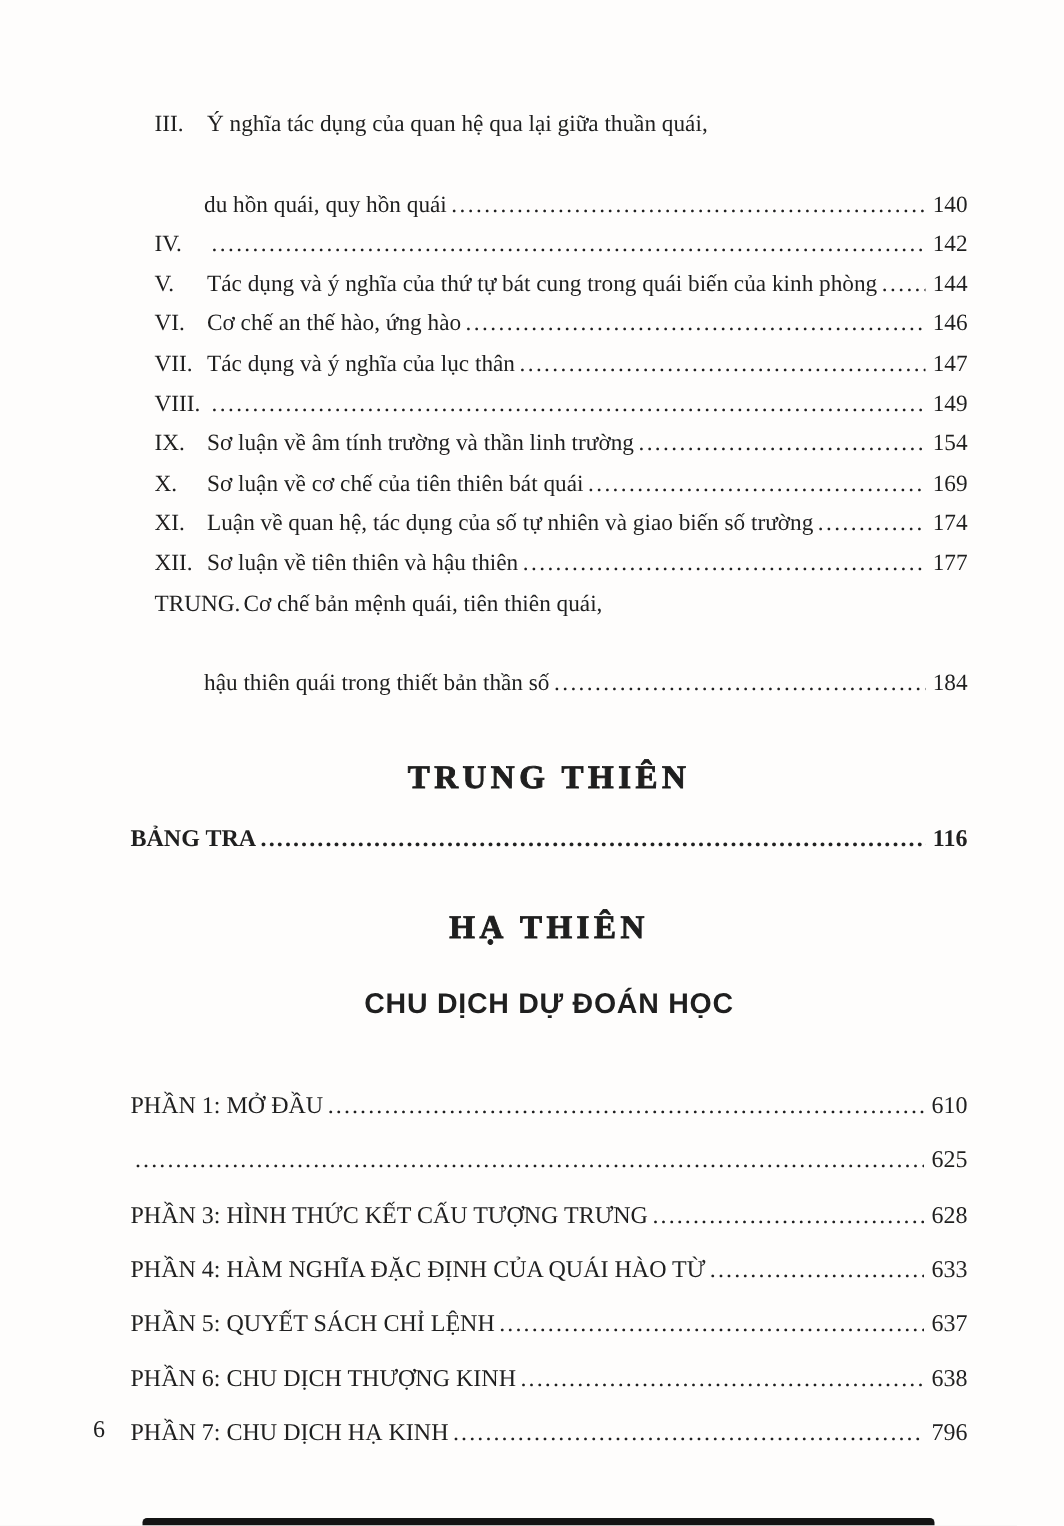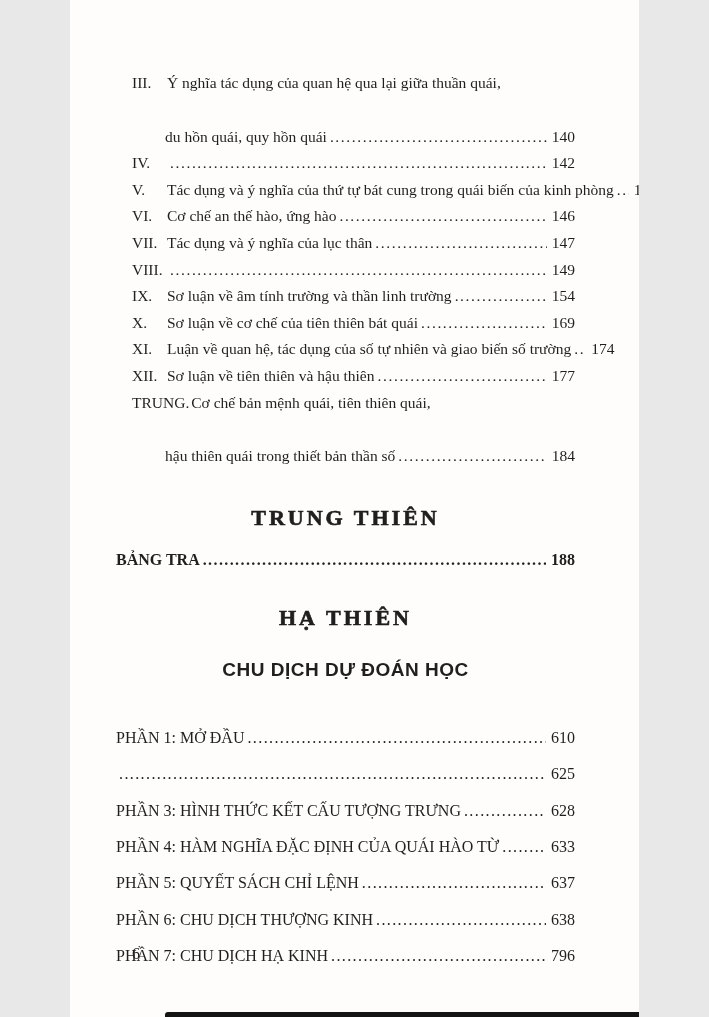--- a/index.html
+++ b/index.html
@@ -2,28 +2,28 @@
 <html><head>
 <meta charset="utf-8">
 <style>
   html,body{margin:0;padding:0;}
   body{
     background:#e8e8e8;
     font-family:"Liberation Serif", serif;
   }
   .page{
     position:relative;
-    width:569px;
+    width:709px;
     height:1017px;
     margin:0 auto;
     background:#fefdfc;
     color:#1f1f1f;
     overflow:hidden;
     box-sizing:border-box;
-    padding:70px 64px 0 46px;
+    padding:70px 64px 0 87px;
   }
   
   .roman-list{ padding-left:16px; }
   .entry{ margin:0; }
   .row{
     display:flex;
     align-items:baseline;
     line-height:26.6px;
     font-size:15.5px;
   }
@@ -216,21 +216,21 @@
       </div>
     </div>
 
   </div>
 
   <div class="display-heading heading-trung">TRUNG THIÊN</div>
 
   <div class="row bang-tra-row">
     <span class="txt">BẢNG TRA</span>
     <span class="dots"></span>
-    <span class="pg">188</span>
+    <span class="pg">116</span>
   </div>
 
   <div class="display-heading heading-ha">HẠ THIÊN</div>
   <div class="sub-heading">CHU DỊCH DỰ ĐOÁN HỌC</div>
 
   <div class="parts-list">
 
     <div class="row">
       <span class="txt">PHẦN 1: MỞ ĐẦU</span>
       <span class="dots"></span>

